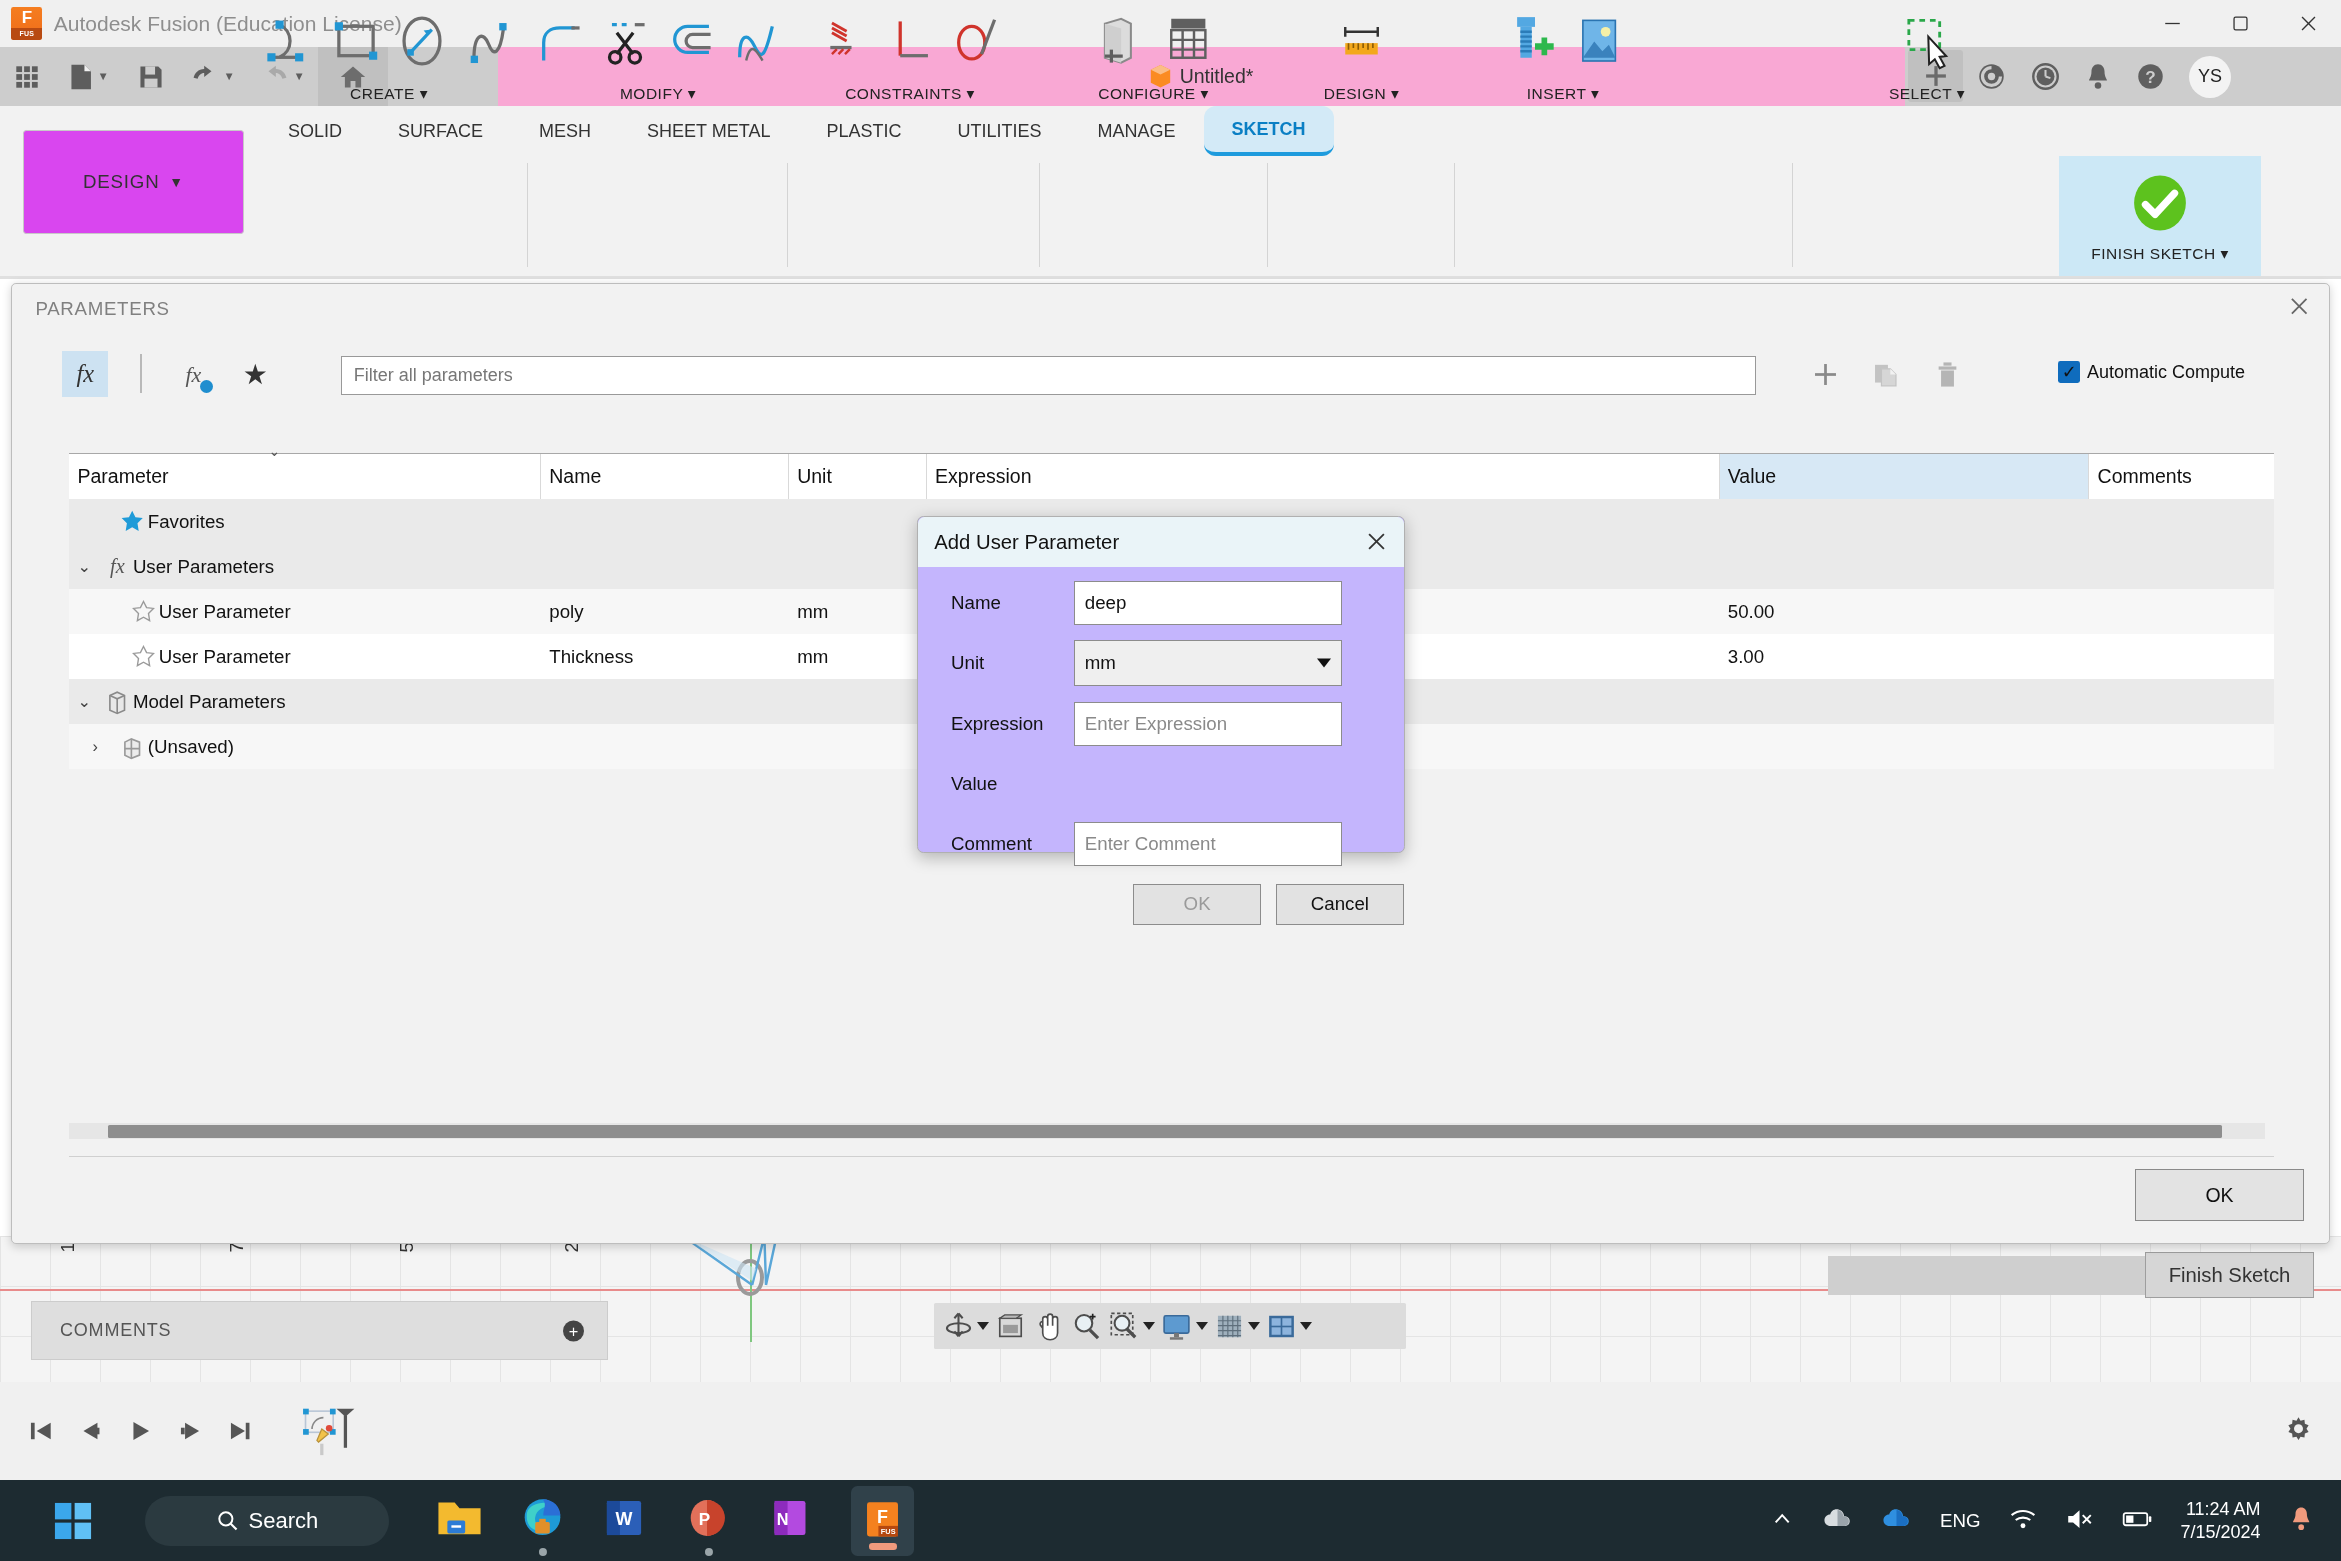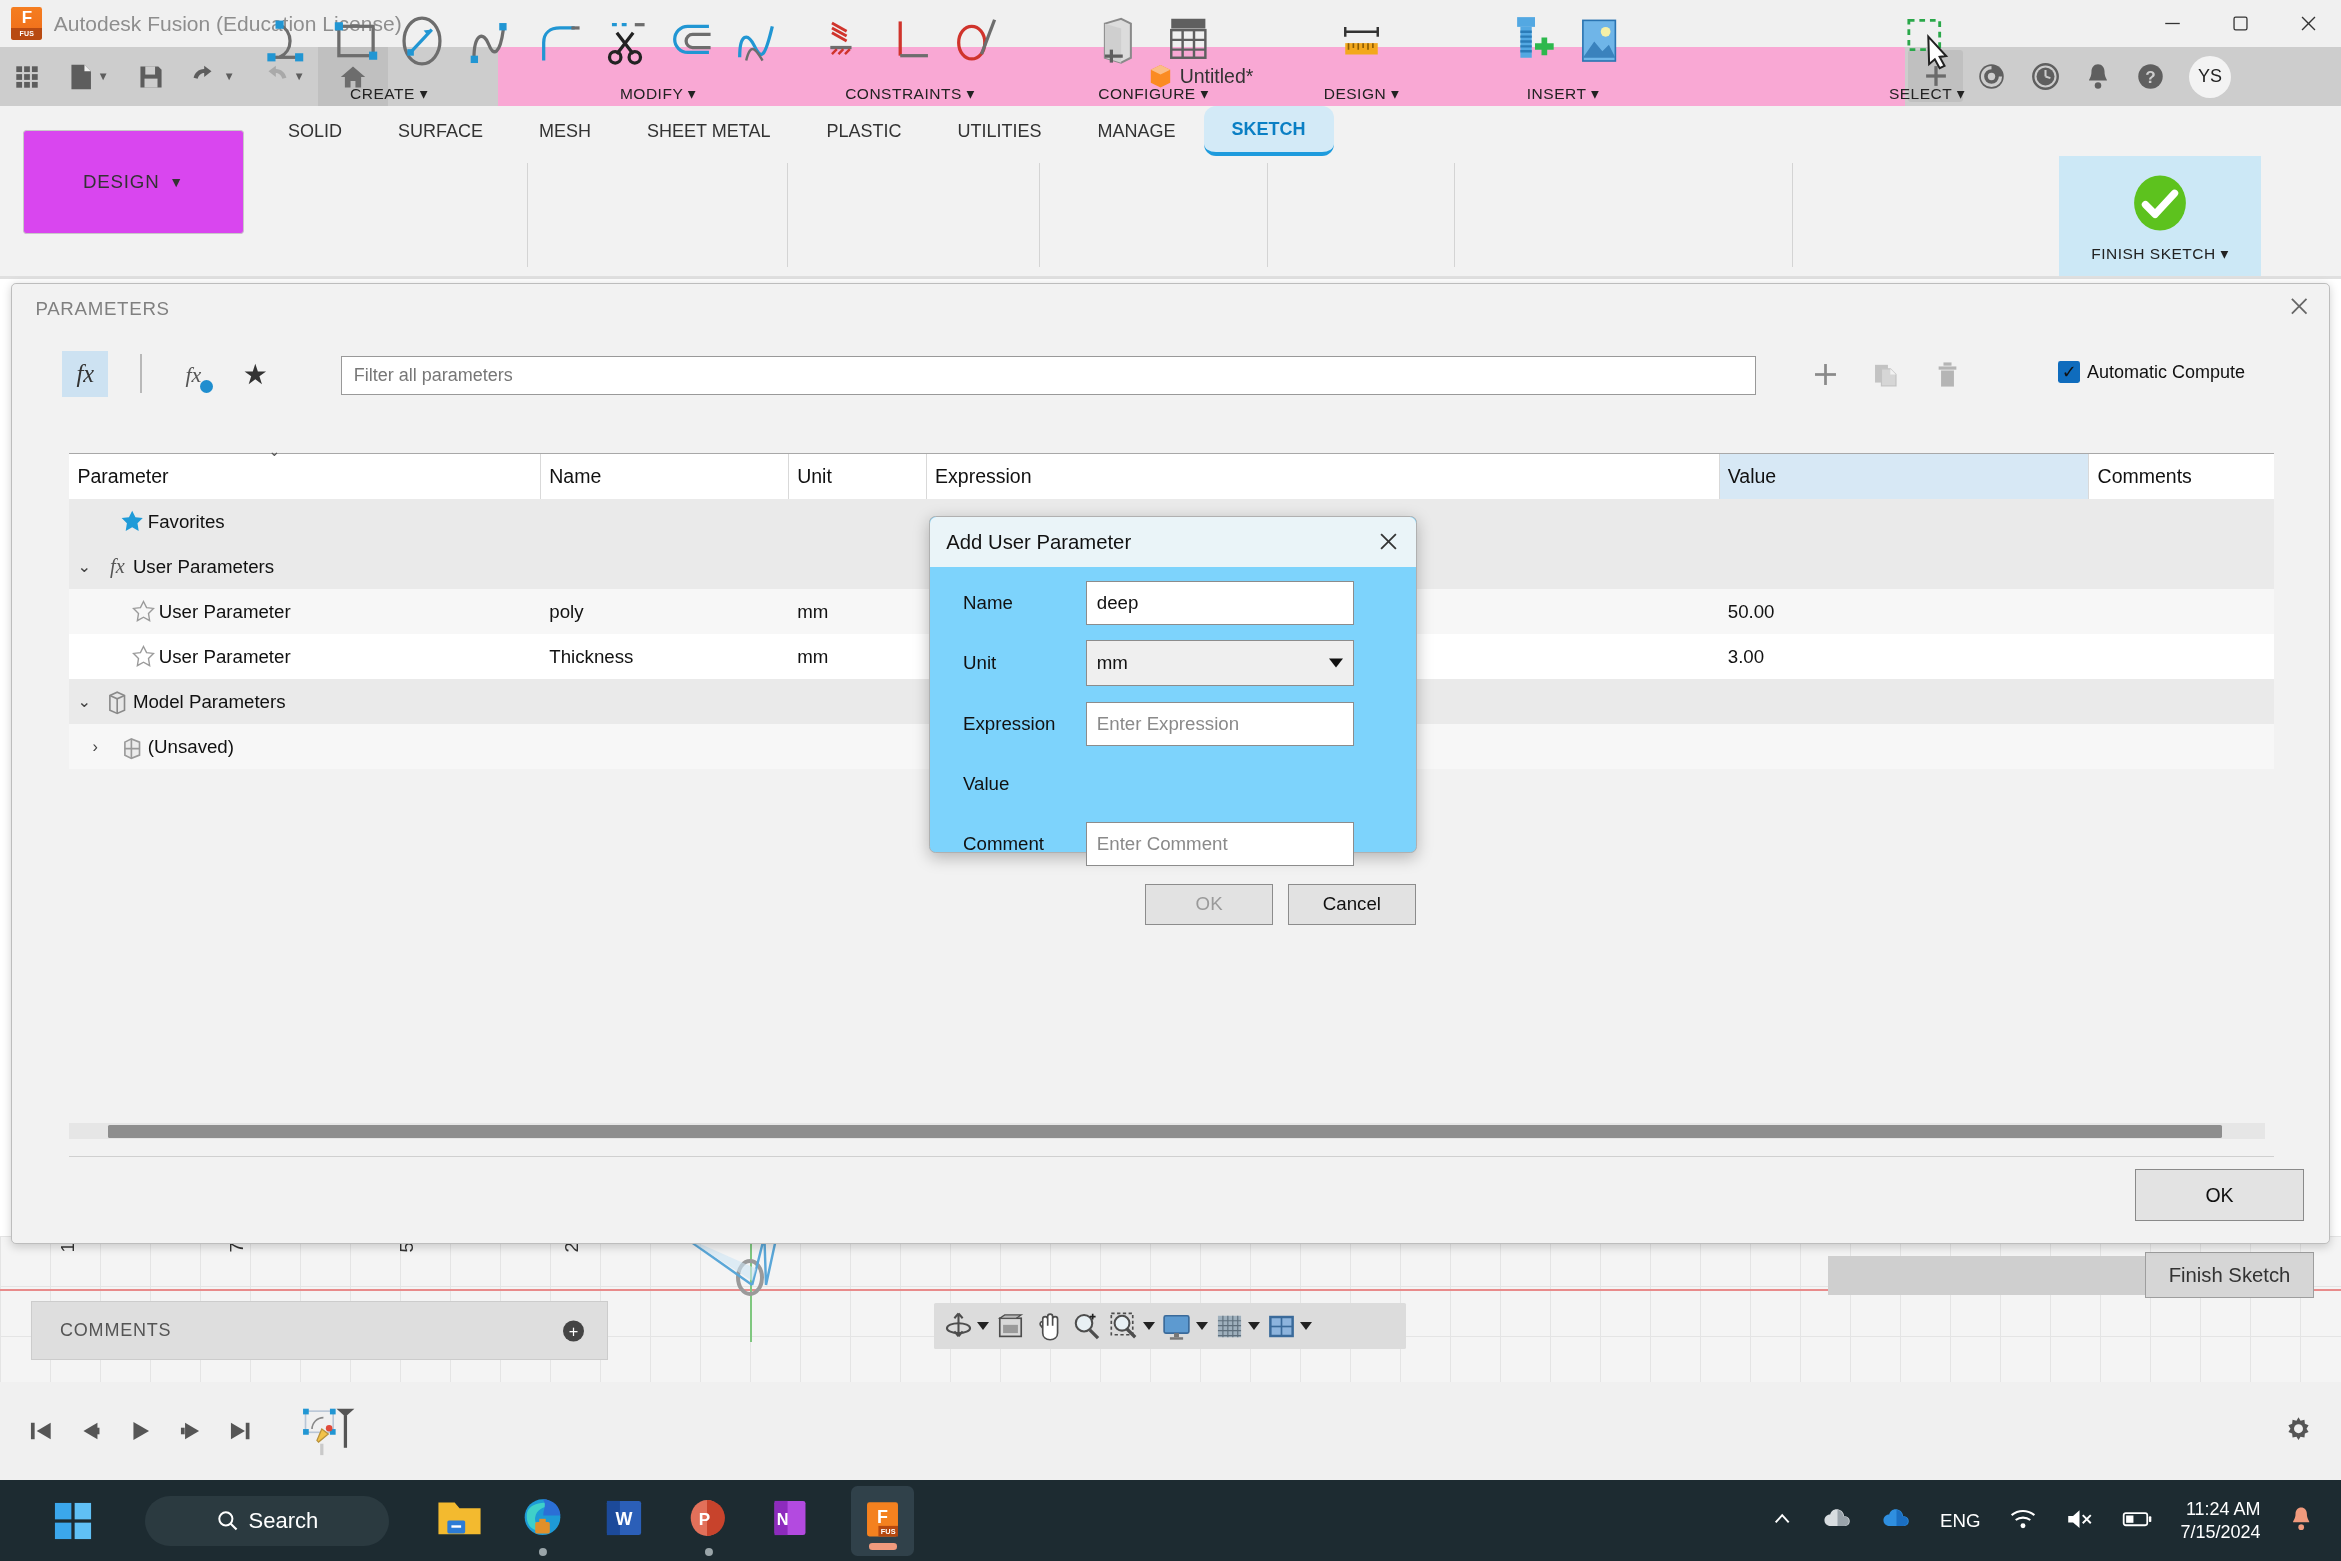--- a/index.html
+++ b/index.html
@@ -222,23 +222,22 @@
   }
   .panel-ok {
     position: absolute; left: 2135px; top: 1169px; width: 169px; height: 52px;
     background: #e3e3e3; border: 0.8px solid #8a8a8a;
     font-size: 19.5px; color: #111; display: flex; align-items: center; justify-content: center;
   }
 
   
   .adlg {
     position: absolute; left: 917px; top: 516px; width: 488px; height: 337px;
-    background: #7dd3fc; border: 0.8px solid #b0b0b0; border-radius: 6.5px;
+    background: #c4b5fd; border: 0.8px solid #b0b0b0; border-radius: 6.5px;
     box-shadow: 0 4.1px 16.3px rgba(0,0,0,.25);
-    margin-left: 12px;
   }
   .adlg-head {
     height: 50px; background: #eaf4f8; border-top-left-radius: 6.5px; border-top-right-radius: 6.5px;
     display: flex; align-items: center; position: relative;
   }
   .adlg-title { margin-left: 16.3px; font-size: 20.3px; color: #111; }
   .adlg-close { position: absolute; right: 16.3px; top: 13px; color: #333; }
   .frow { display: flex; align-items: center; height: 49px; margin-top: 11.4px; }
   .flabel { width: 156px; padding-left: 33px; font-size: 18.7px; color: #111; }
   .finput {

